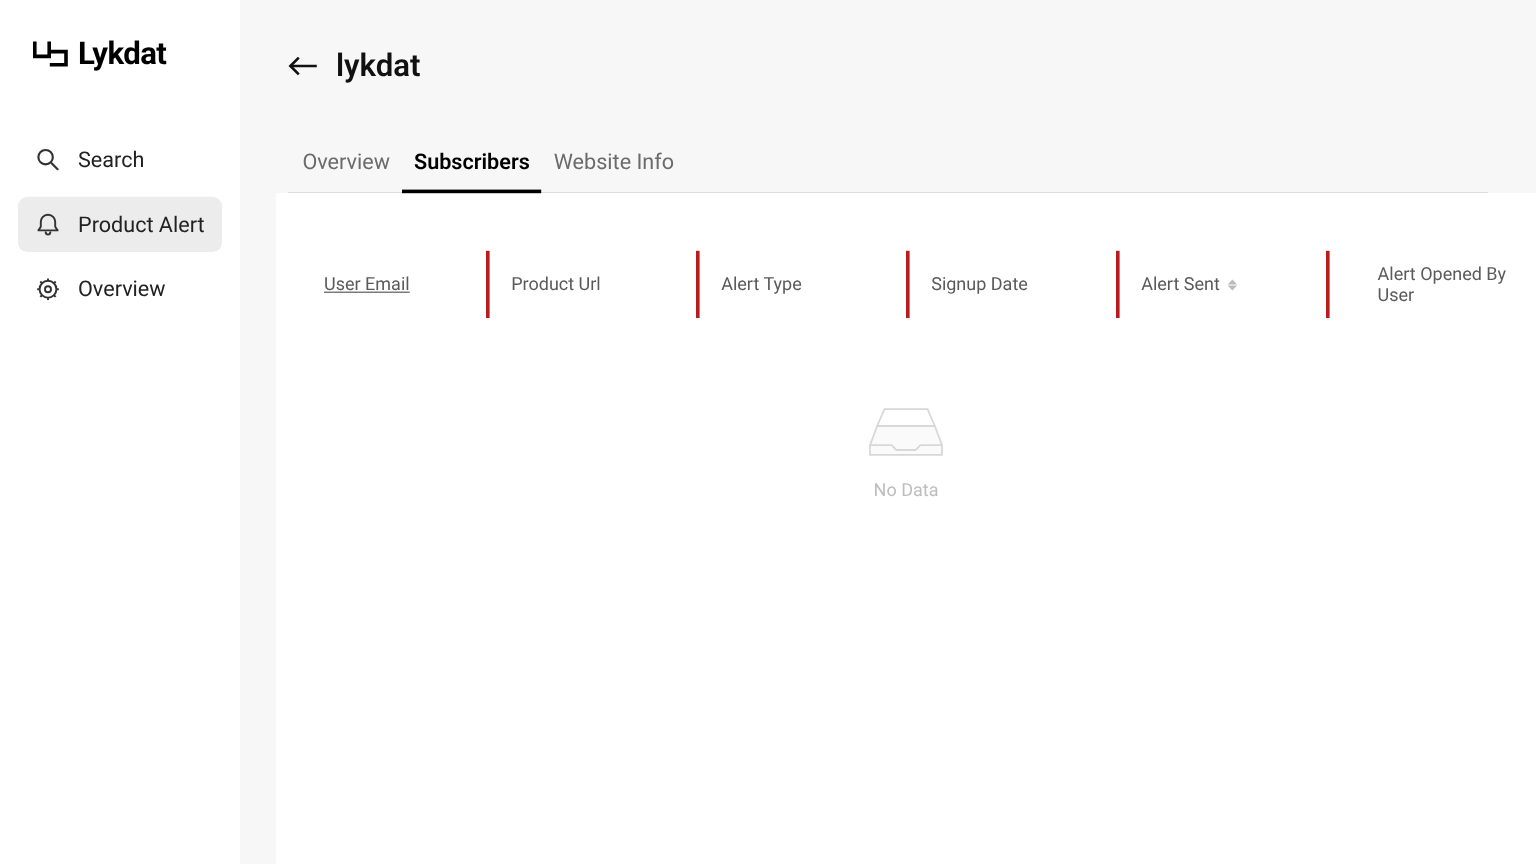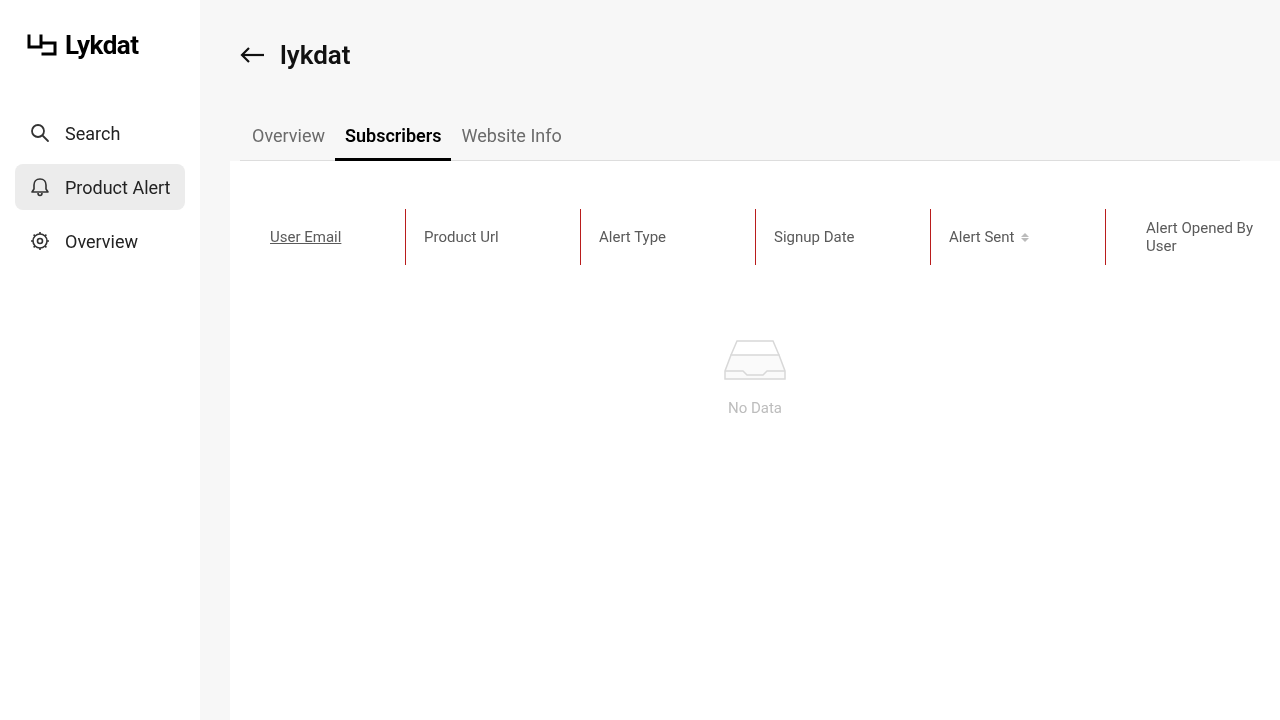--- a/index.html
+++ b/index.html
@@ -115,21 +115,21 @@
     overflow: hidden;
   }
   .table-header {
     display: flex;
     padding: 48px 0 20px 0;
   }
   .th {
     font-size: 15px;
     color: #5a5a5a;
     padding: 10px 18px;
-    border-left: 1px solid #b91c1c;
+    border-left: 3px solid #b91c1c;
     display: flex;
     align-items: center;
     gap: 6px;
   }
   .th:first-child {
     border-left: none;
     padding-left: 40px;
     text-decoration: underline;
   }
   .th-user-email { width: 175px; }

